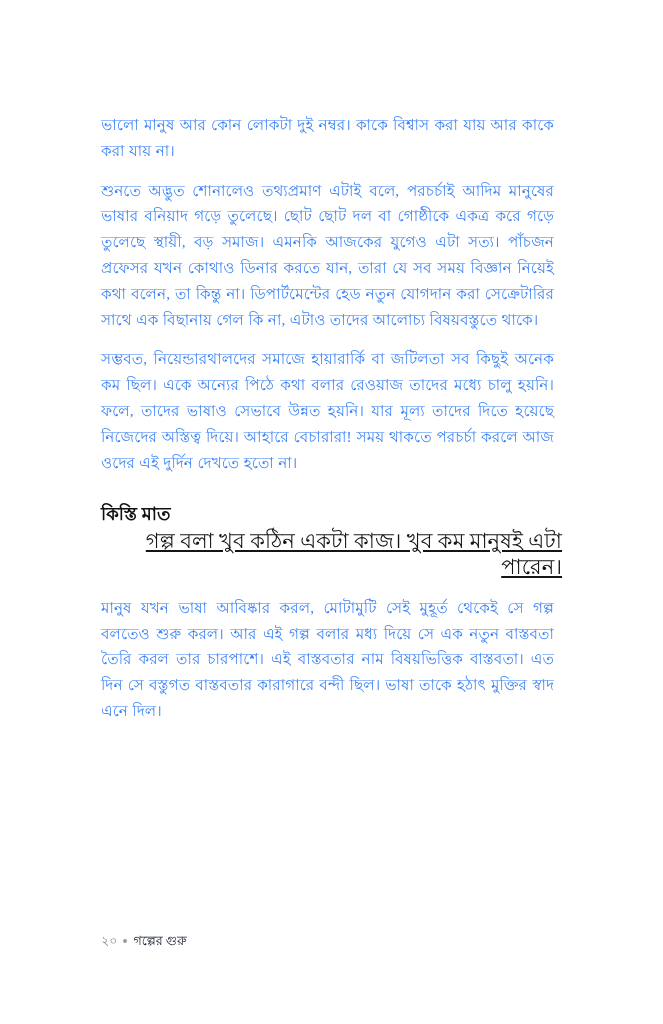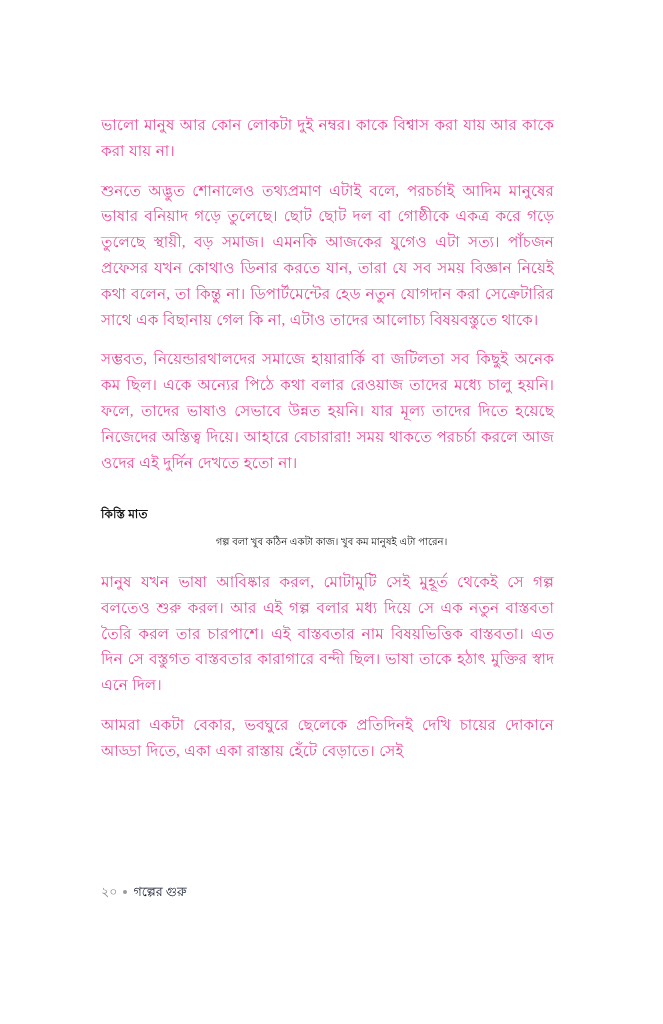--- a/index.html
+++ b/index.html
@@ -31,57 +31,58 @@
     top: 112px;
     width: 461px;
   }
 
   .para {
     font-size: 15.2px;
     line-height: 25.8px;
     text-align: justify;
     text-justify: inter-word;
     margin: 0 8px 14px 0;
-    color: #ec4899;
+    color: #3b82f6;
     letter-spacing: 0.1px;
     word-spacing: 0.5px;
     font-weight: 400;
   }
 
   .para:last-child {
     margin-bottom: 0;
   }
 
   .section-heading {
-    font-size: 12px;
+    font-size: 18px;
     line-height: 25.8px;
     font-weight: 700;
     margin: 0 0 1px 0;
     text-align: left;
     color: #111111;
     letter-spacing: 0.1px;
   }
 
   .section-block {
     margin-top: 27px;
   }
 
   .para-after-heading {
-    font-size: 10px;
+    font-size: 21px;
     line-height: 25.8px;
-    text-align: center;
+    text-align: right;
     margin: 0 0 14px 0;
     color: #141414;
     letter-spacing: 0.1px;
+    text-decoration: underline;
   }
 
   .footer {
     position: absolute;
     left: 101px;
-    top: 883px;
+    top: 932px;
     display: flex;
     align-items: center;
     gap: 6px;
     font-size: 12.6px;
     color: #8d8d8d;
     line-height: 18px;
   }
 
   .footer-page-number {
     color: #8d8d8d;
@@ -108,21 +109,20 @@
   <div class="text-column">
 
     <p class="para">ভালো মানুষ আর কোন লোকটা দুই নম্বর। কাকে বিশ্বাস করা যায় আর কাকে করা যায় না।</p>
     <p class="para">শুনতে অদ্ভুত শোনালেও তথ্যপ্রমাণ এটাই বলে, পরচর্চাই আদিম মানুষের ভাষার বনিয়াদ গড়ে তুলেছে। ছোট ছোট দল বা গোষ্ঠীকে একত্র করে গড়ে তুলেছে স্থায়ী, বড় সমাজ। এমনকি আজকের যুগেও এটা সত্য। পাঁচজন প্রফেসর যখন কোথাও ডিনার করতে যান, তারা যে সব সময় বিজ্ঞান নিয়েই কথা বলেন, তা কিন্তু না। ডিপার্টমেন্টের হেড নতুন যোগদান করা সেক্রেটারির সাথে এক বিছানায় গেল কি না, এটাও তাদের আলোচ্য বিষয়বস্তুতে থাকে।</p>
     <p class="para">সম্ভবত, নিয়েন্ডারথালদের সমাজে হায়ারার্কি বা জটিলতা সব কিছুই অনেক কম ছিল। একে অন্যের পিঠে কথা বলার রেওয়াজ তাদের মধ্যে চালু হয়নি। ফলে, তাদের ভাষাও সেভাবে উন্নত হয়নি। যার মূল্য তাদের দিতে হয়েছে নিজেদের অস্তিত্ব দিয়ে। আহারে বেচারারা! সময় থাকতে পরচর্চা করলে আজ ওদের এই দুর্দিন দেখতে হতো না।</p>
 
     <div class="section-block">
       <h2 class="section-heading">কিস্তি মাত</h2>
       <p class="para-after-heading">গল্প বলা খুব কঠিন একটা কাজ। খুব কম মানুষই এটা পারেন।</p>
       <p class="para">মানুষ যখন ভাষা আবিষ্কার করল, মোটামুটি সেই মুহূর্ত থেকেই সে গল্প বলতেও শুরু করল। আর এই গল্প বলার মধ্য দিয়ে সে এক নতুন বাস্তবতা তৈরি করল তার চারপাশে। এই বাস্তবতার নাম বিষয়ভিত্তিক বাস্তবতা। এত দিন সে বস্তুগত বাস্তবতার কারাগারে বন্দী ছিল। ভাষা তাকে হঠাৎ মুক্তির স্বাদ এনে দিল।</p>
-      <p class="para">আমরা একটা বেকার, ভবঘুরে ছেলেকে প্রতিদিনই দেখি চায়ের দোকানে আড্ডা দিতে, একা একা রাস্তায় হেঁটে বেড়াতে। সেই</p>
     </div>
 
   </div>
 
   <div class="footer">
     <span class="footer-page-number">২০</span>
     <span class="footer-dot"></span>
     <span class="footer-title">গল্পের গুরু</span>
   </div>
 

